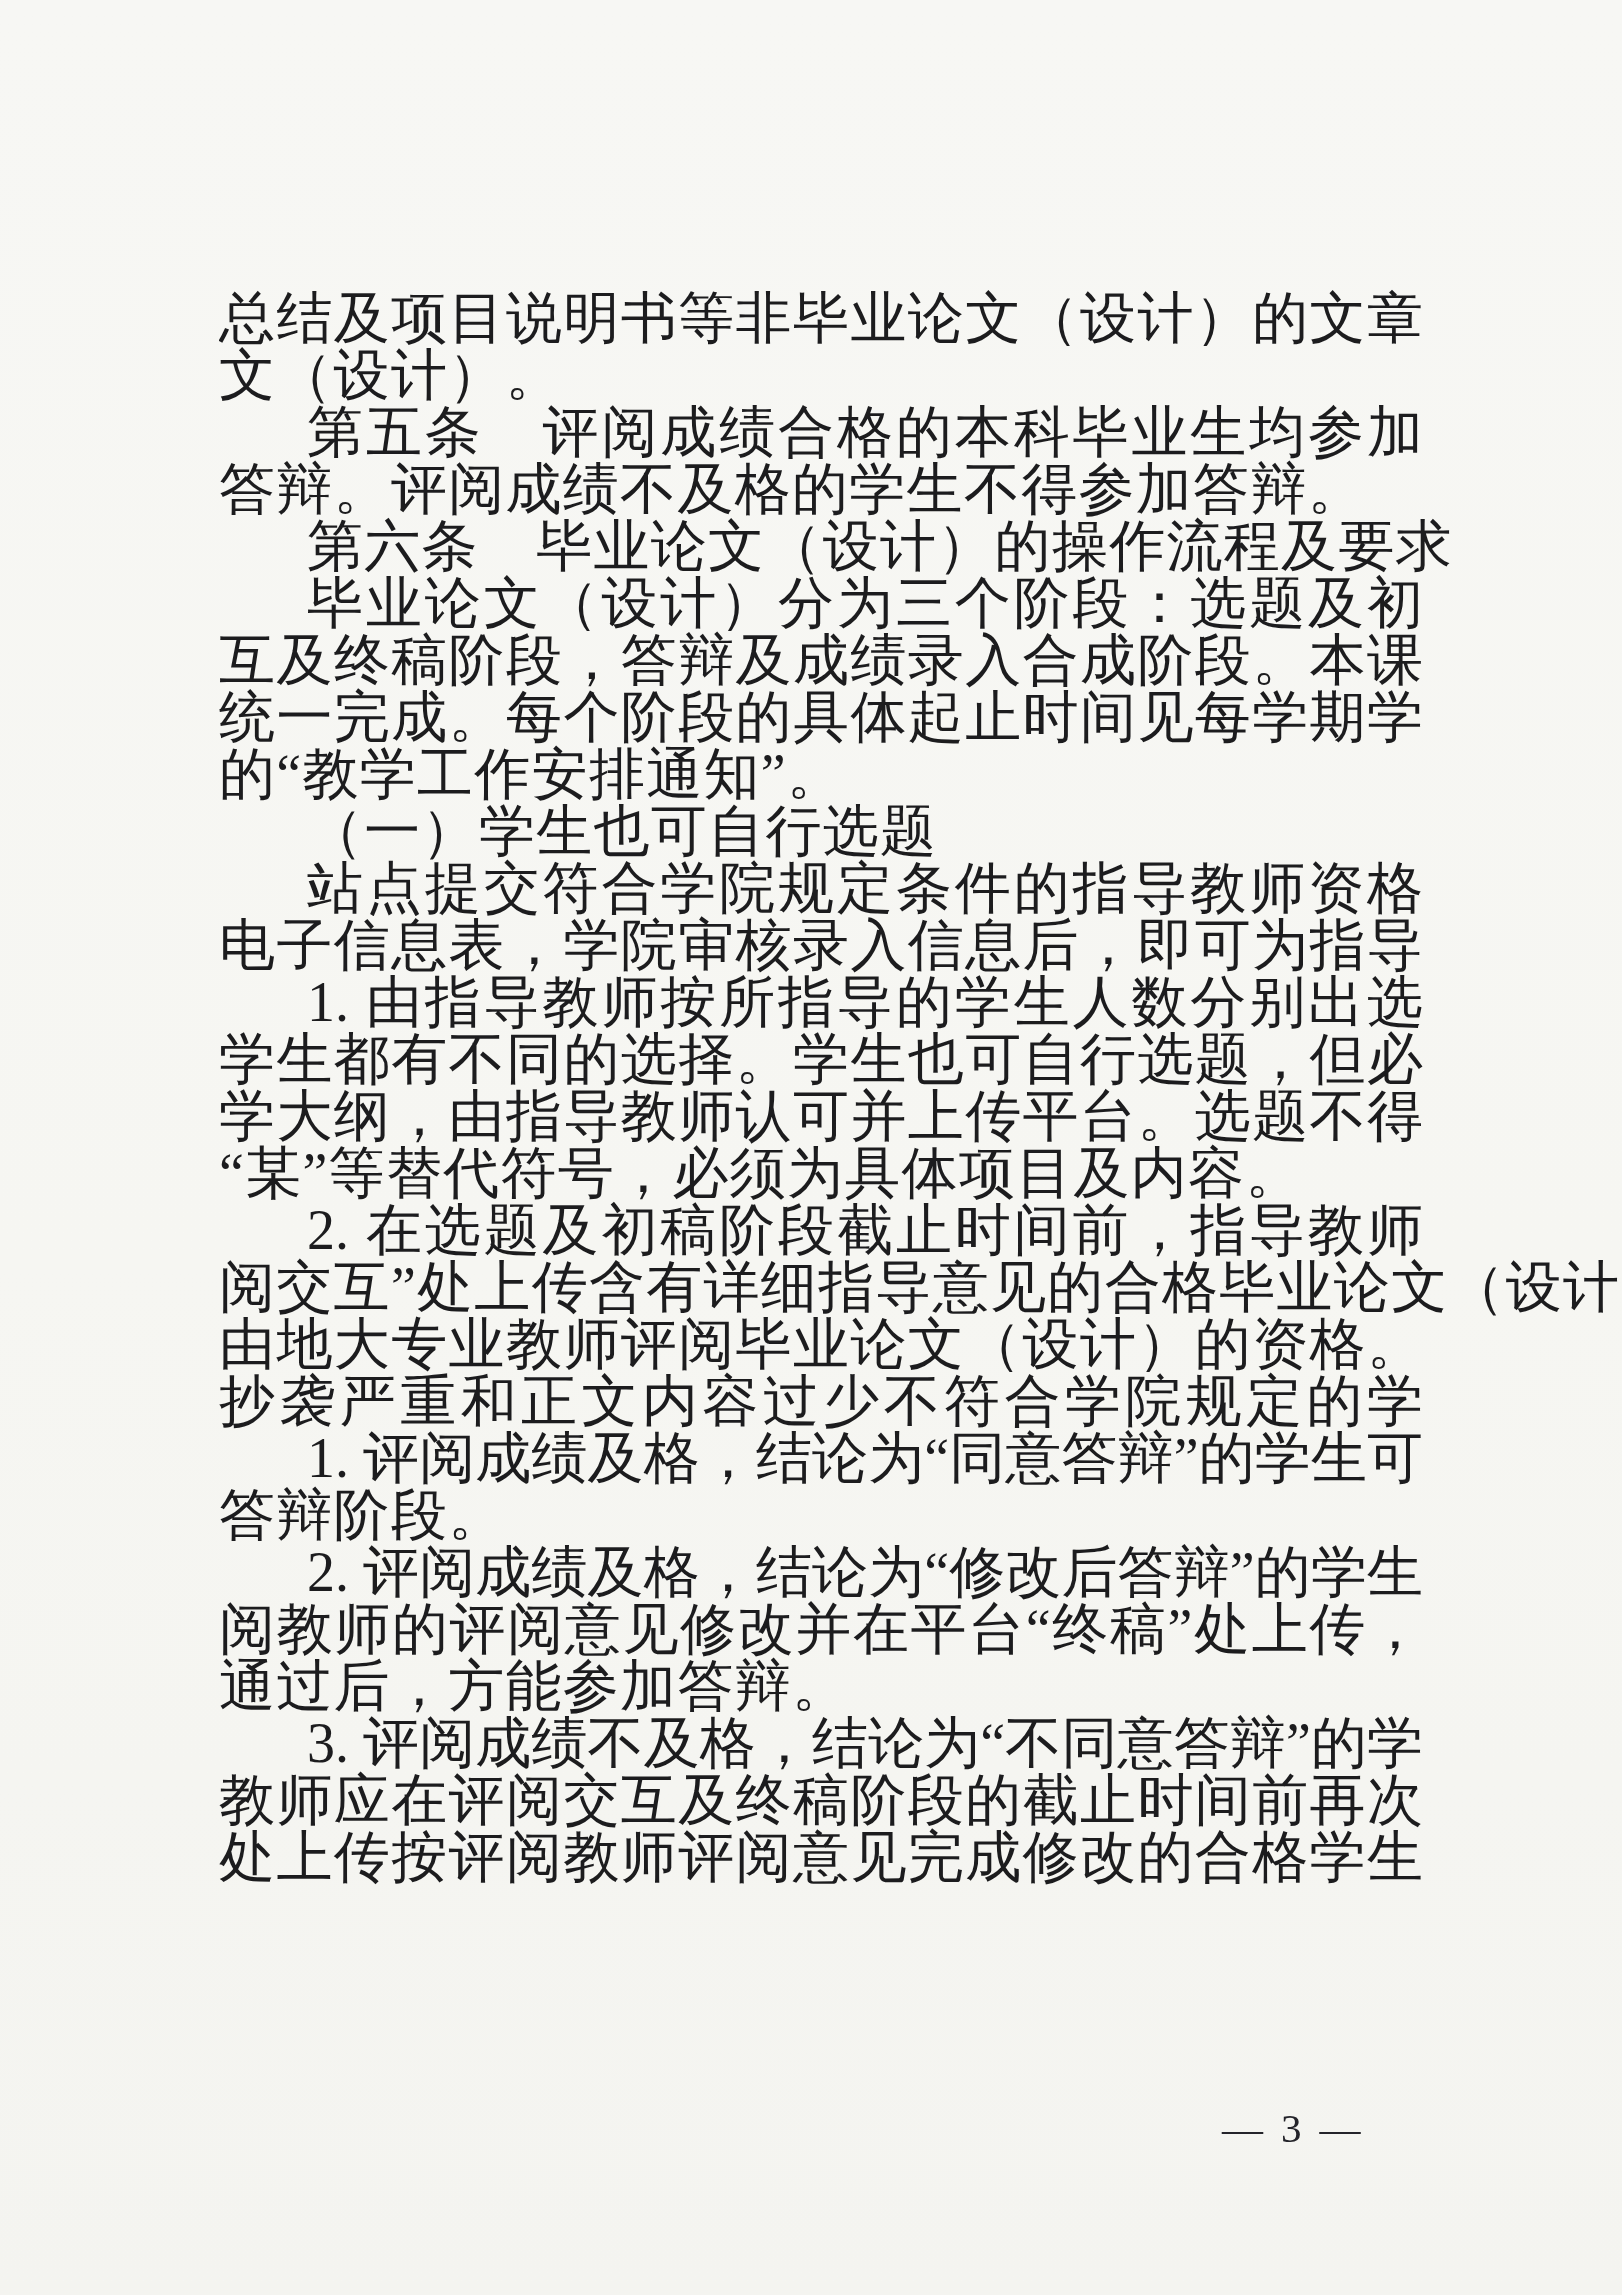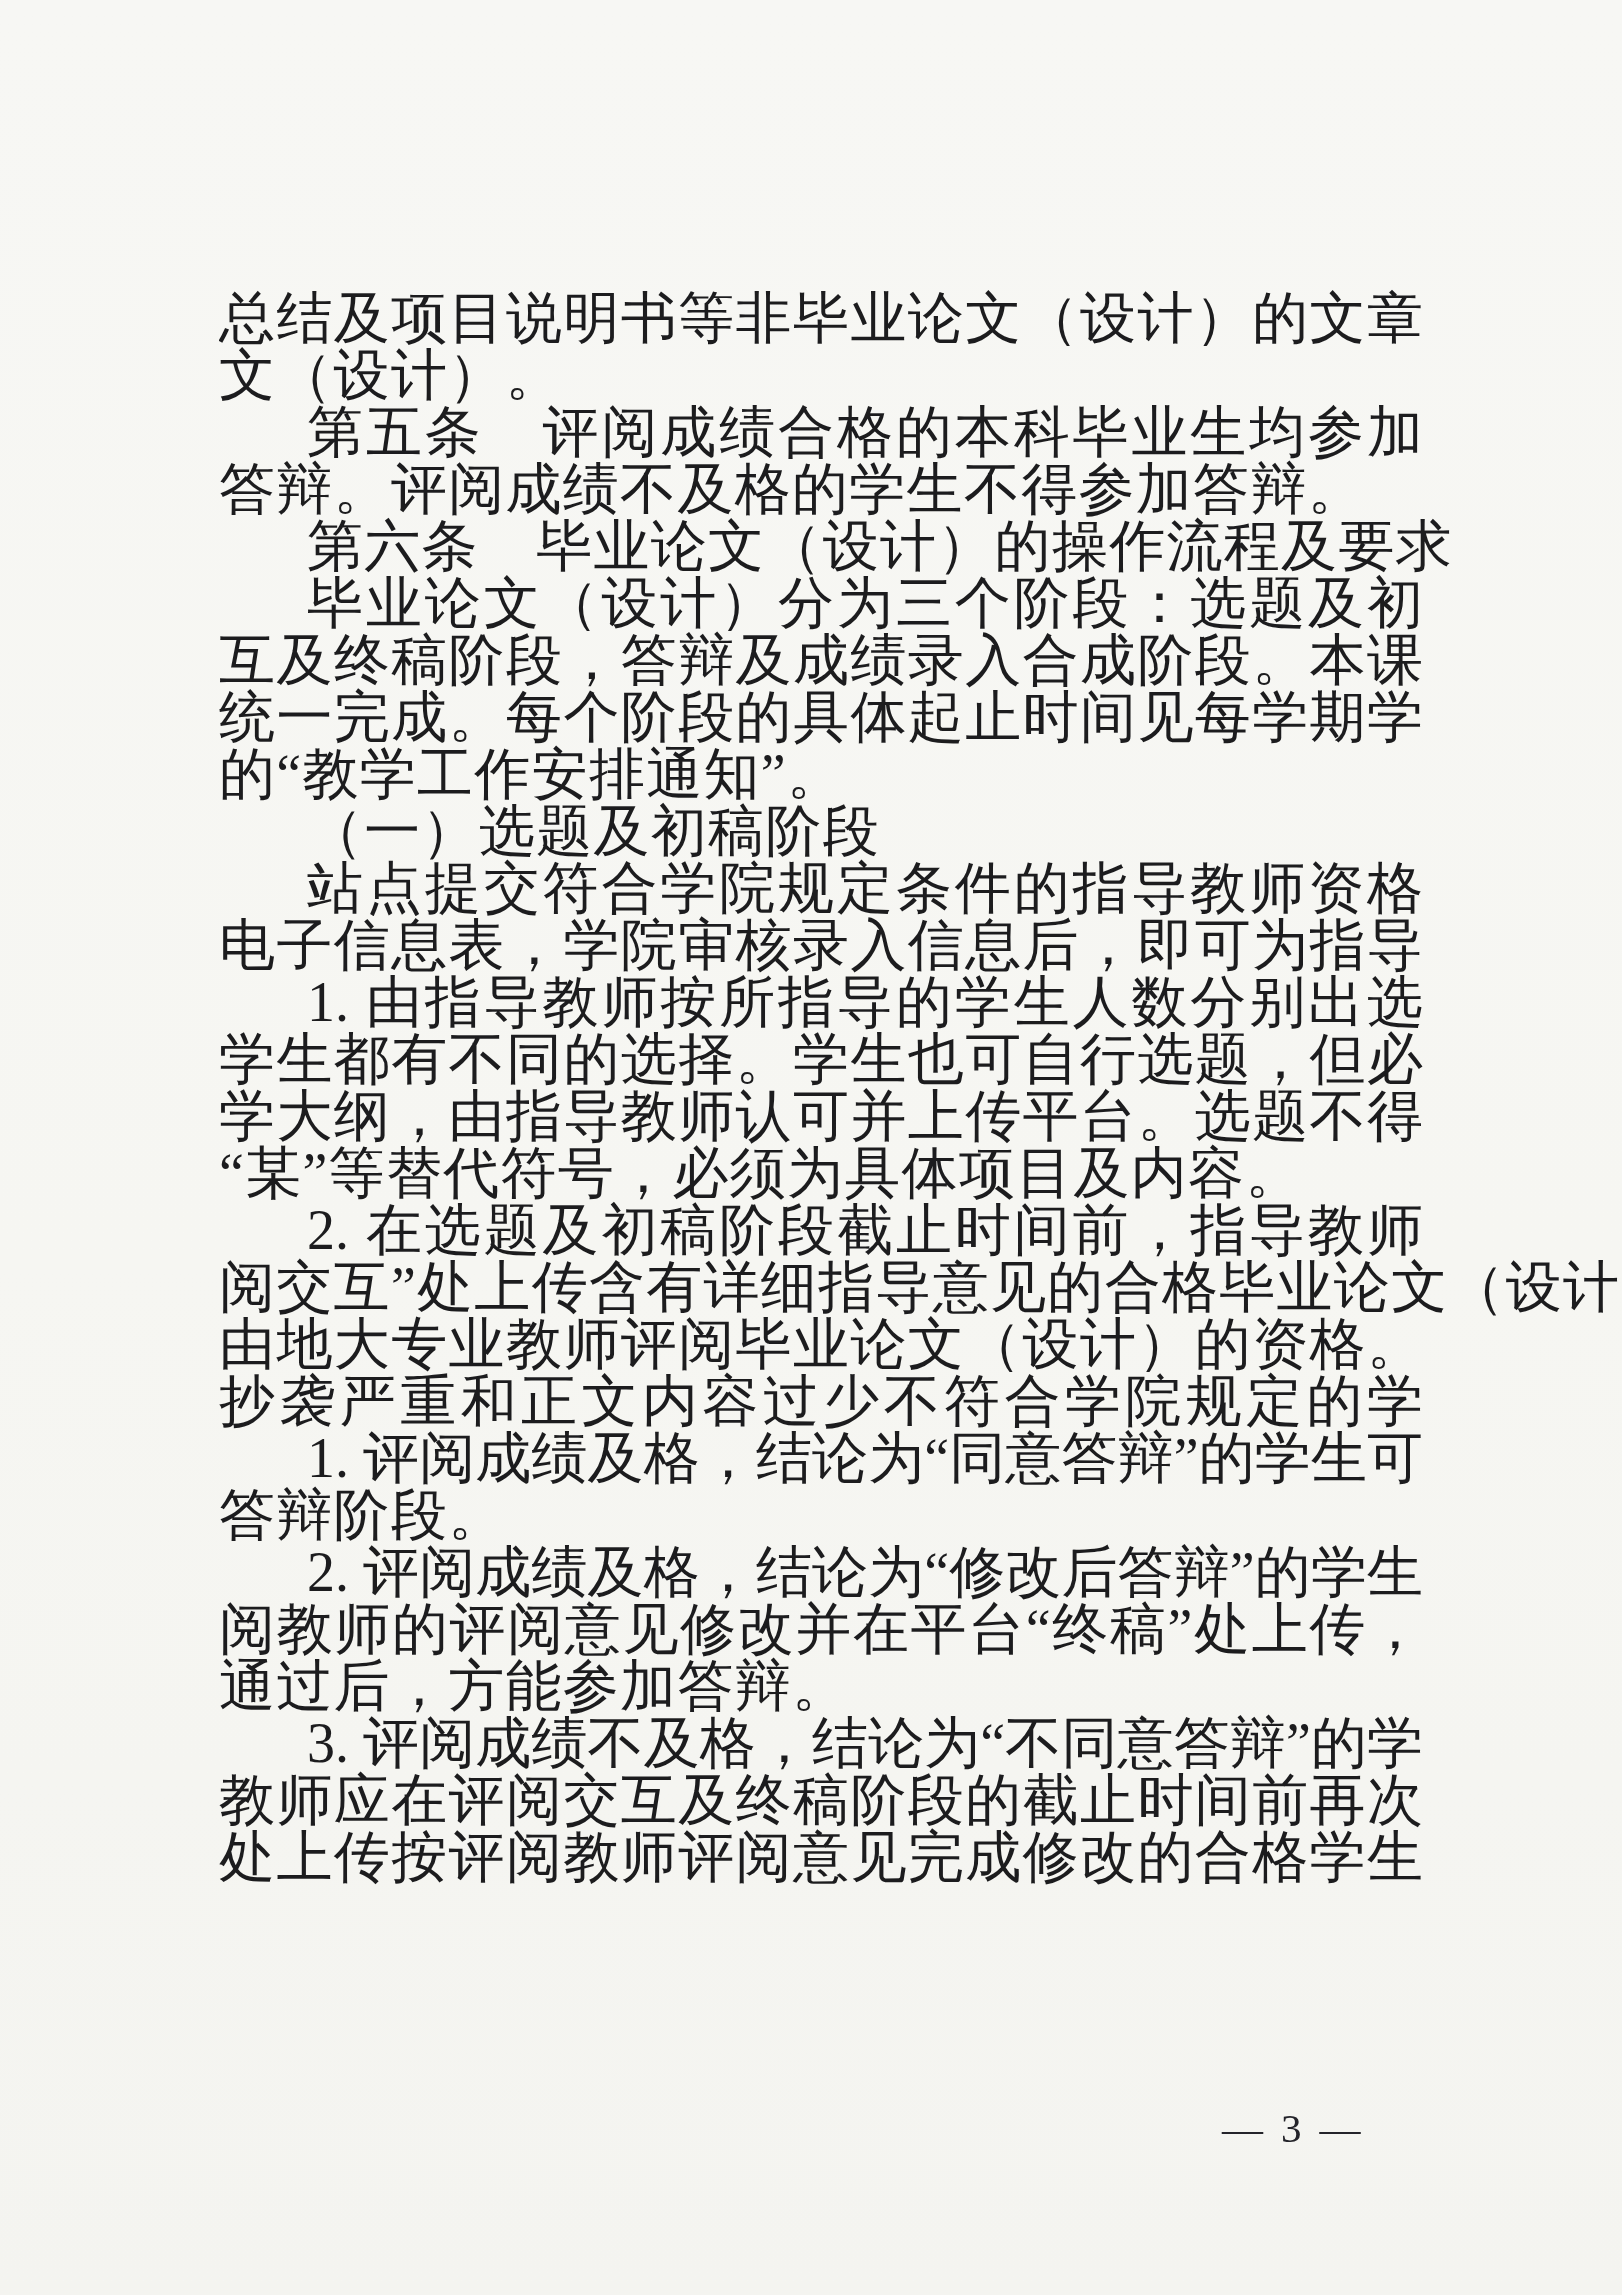--- a/index.html
+++ b/index.html
@@ -91,21 +91,21 @@
 
   <div class="line fill"><b class="art"></b><span class="t">总结及项目说明书等非毕业论文（设计）的文章不能作为毕业论</span></div>
       <div class="line"><b class="art"></b><span class="t">文（设计）。</span></div>
       <div class="line indent fill"><b class="art">第五条</b><span class="t">　评阅成绩合格的本科毕业生均参加毕业论文（设计）</span></div>
       <div class="line"><b class="art"></b><span class="t">答辩。评阅成绩不及格的学生不得参加答辩。</span></div>
       <div class="line indent"><b class="art">第六条</b><span class="t">　毕业论文（设计）的操作流程及要求</span></div>
       <div class="line indent fill"><b class="art"></b><span class="t">毕业论文（设计）分为三个阶段：选题及初稿阶段，评阅交</span></div>
       <div class="line fill"><b class="art"></b><span class="t">互及终稿阶段，答辩及成绩录入合成阶段。本课程的选课由学院</span></div>
       <div class="line fill"><b class="art"></b><span class="t">统一完成。每个阶段的具体起止时间见每学期学院教学平台发布</span></div>
       <div class="line"><b class="art"></b><span class="t">的“教学工作安排通知”。</span></div>
-      <div class="line indent"><b class="art"></b><span class="t">（一）选题及初稿阶段</span></div>
+      <div class="line indent"><b class="art"></b><span class="t">（一）学生也可自行选题</span></div>
       <div class="line indent fill"><b class="art"></b><span class="t">站点提交符合学院规定条件的指导教师资格材料复印件及</span></div>
       <div class="line fill"><b class="art"></b><span class="t">电子信息表，学院审核录入信息后，即可为指导教师分配学生。</span></div>
       <div class="line indent fill"><b class="art"></b><span class="t">1. 由指导教师按所指导的学生人数分别出选题，确保每位</span></div>
       <div class="line fill"><b class="art"></b><span class="t">学生都有不同的选择。学生也可自行选题，但必须符合本专业教</span></div>
       <div class="line fill"><b class="art"></b><span class="t">学大纲，由指导教师认可并上传平台。选题不得使用“××”或</span></div>
       <div class="line"><b class="art"></b><span class="t">“某”等替代符号，必须为具体项目及内容。</span></div>
       <div class="line indent fill"><b class="art"></b><span class="t">2. 在选题及初稿阶段截止时间前，指导教师须在平台的“评</span></div>
       <div class="line"><b class="art"></b><span class="t">阅交互”处上传含有详细指导意见的合格毕业论文（设计）。</span></div>
       <div class="line fill"><b class="art"></b><span class="t">由地大专业教师评阅毕业论文（设计）的资格。毕业论文（设计）</span></div>
       <div class="line fill"><b class="art"></b><span class="t">抄袭严重和正文内容过少不符合学院规定的学生，取消本学期的</span></div>

